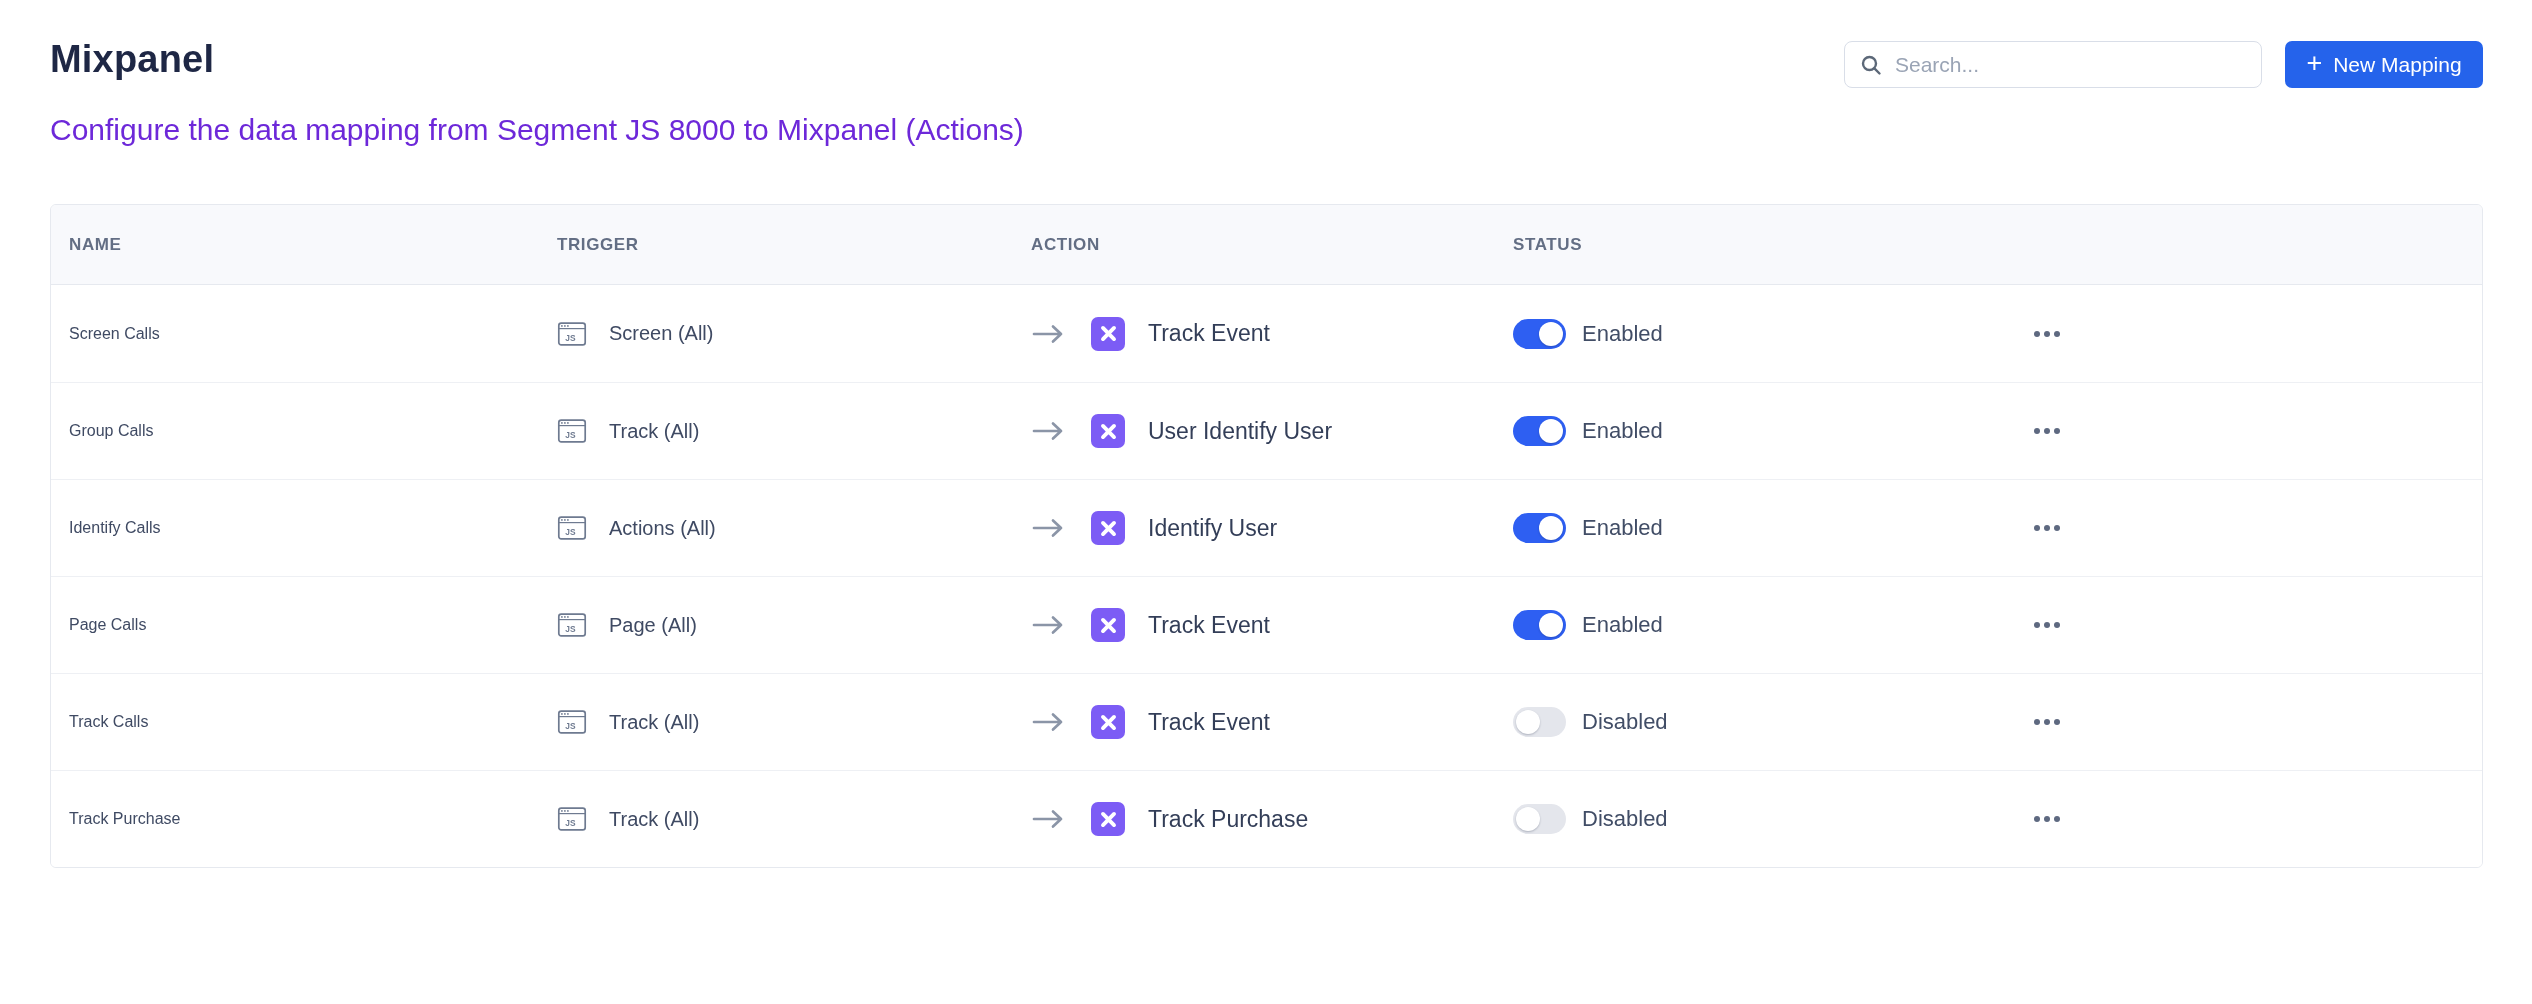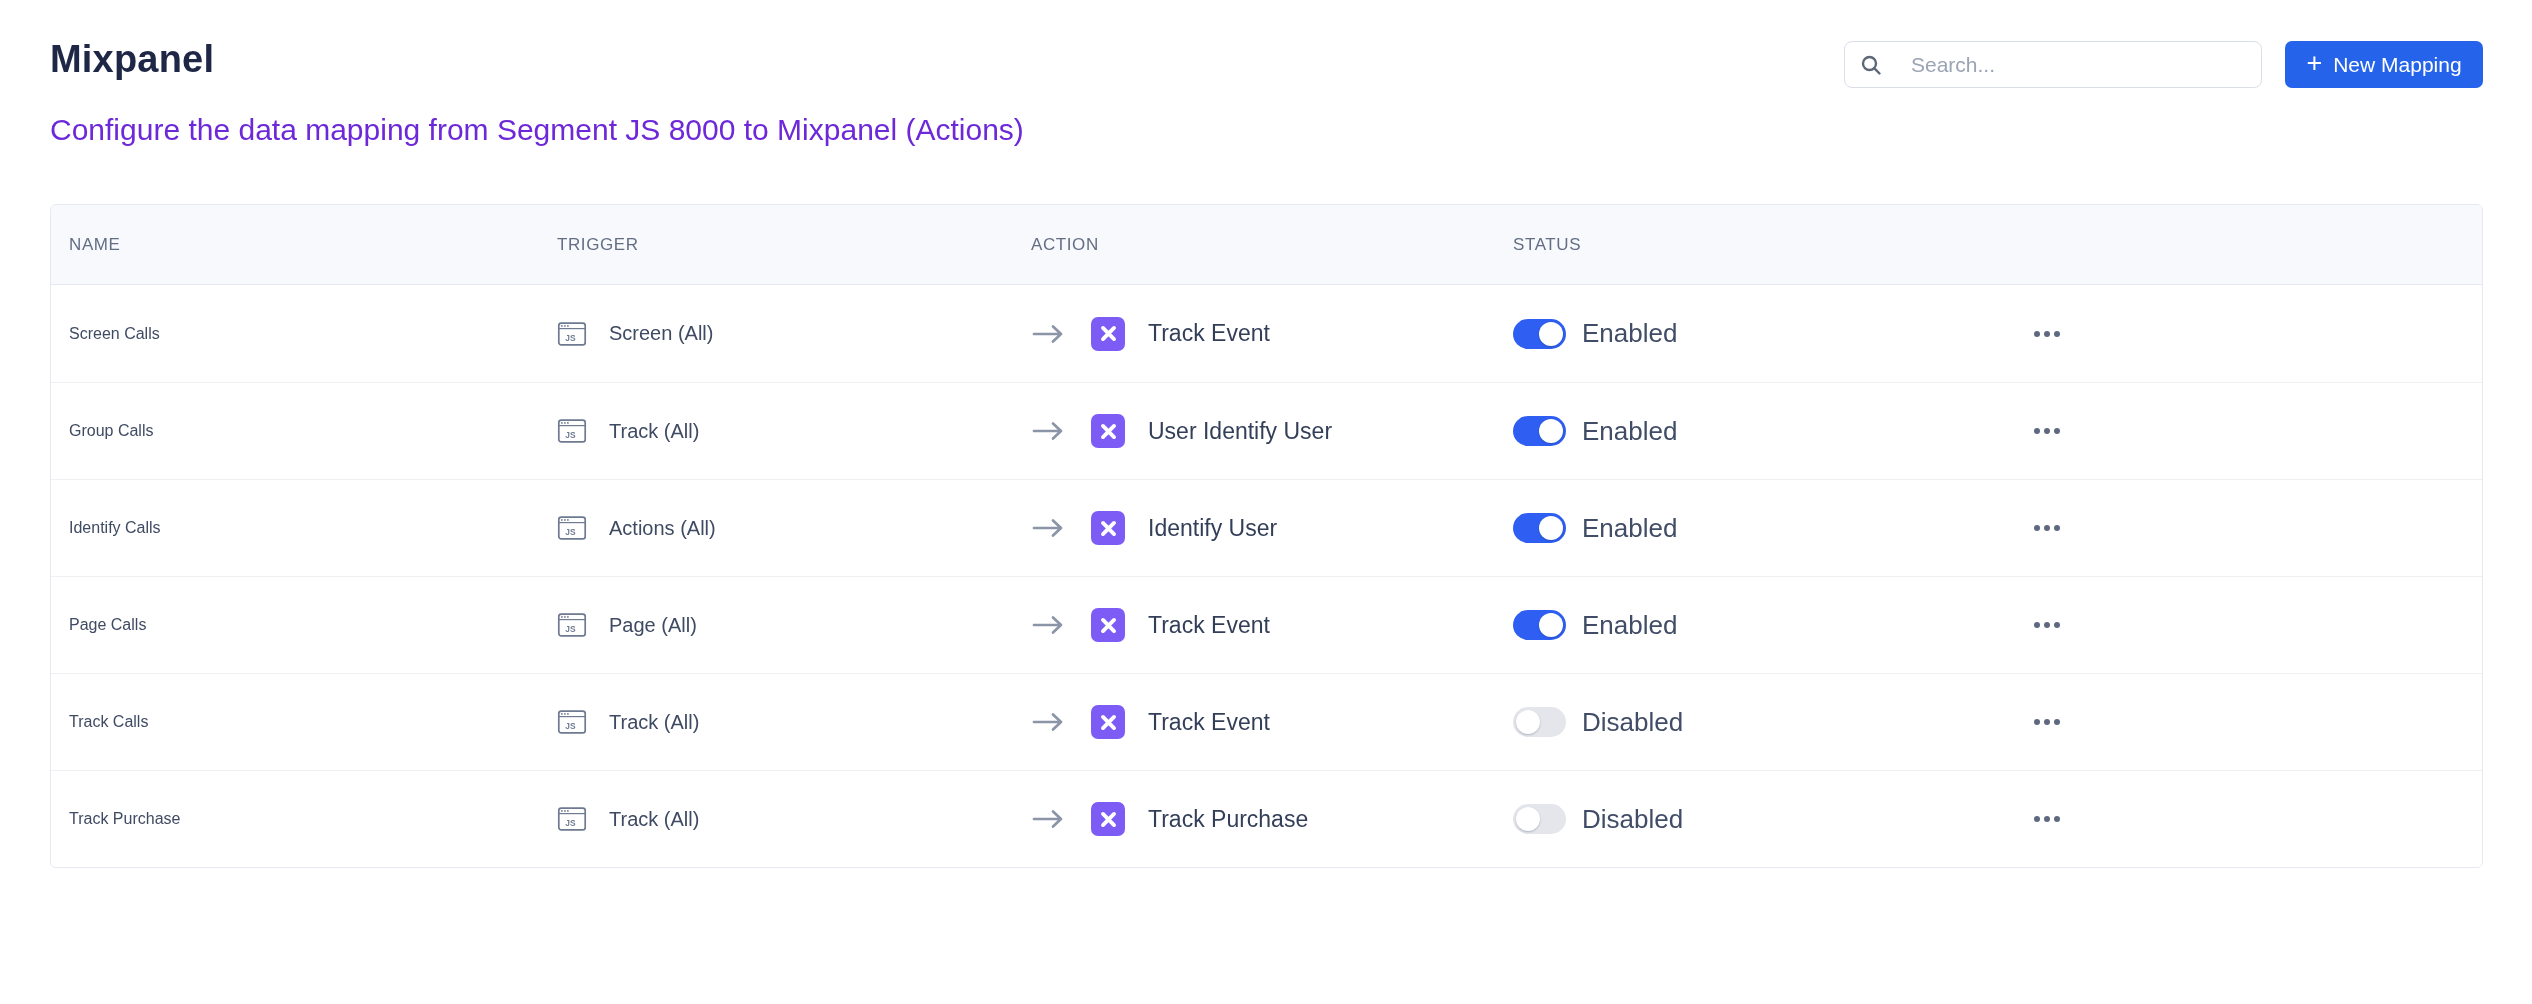--- a/index.html
+++ b/index.html
@@ -22,21 +22,21 @@
     font-size: 30px; font-weight: 400; color: #6d28d9;
   }
 
   
   .search-box {
     position: absolute; left: 1844px; top: 41px;
     width: 418px; height: 47px;
     border: 1px solid #d9dee8; border-radius: 8px;
     background: #ffffff;
     display: flex; align-items: center;
-    padding: 0 14px; gap: 28px;
+    padding: 0 14px; gap: 12px;
   }
   .search-box svg { flex: 0 0 auto; }
   .search-input {
     border: none; outline: none; flex: 1; height: 100%;
     font-size: 21px; color: #3e4961; background: transparent;
     font-family: "Liberation Sans", sans-serif;
   }
   .search-input::placeholder { color: #9aa4b5; }
 
   .new-mapping-btn {
@@ -61,21 +61,21 @@
   .thead {
     height: 80px;
     background: #f8f9fc;
     border-bottom: 1px solid #e6e9ef;
     display: grid;
     grid-template-columns: 488px 474px 482px 475px 1fr;
     align-items: center;
     padding: 0 18px;
   }
   .hcell {
-    font-size: 17px; font-weight: 400; color: #636e84;
+    font-size: 17px; font-weight: 700; color: #636e84;
     letter-spacing: 0.6px; text-transform: uppercase;
   }
   .trow {
     height: 97px;
     display: grid;
     grid-template-columns: 488px 474px 482px 475px 1fr;
     align-items: center;
     padding: 0 18px;
     background: #ffffff;
   }
@@ -108,21 +108,21 @@
   .toggle .knob {
     position: absolute; top: 3px;
     width: 24px; height: 24px; border-radius: 50%;
     background: #ffffff;
     box-shadow: 0 1px 2px rgba(20,30,60,0.25);
   }
   .trow.on  .toggle { background: #2e5ff2; }
   .trow.on  .toggle .knob { left: 26px; }
   .trow.off .toggle { background: #e4e6ec; }
   .trow.off .toggle .knob { left: 3px; }
-  .status-text { font-size: 26px; color: #414d66; }
+  .status-text { font-size: 22px; color: #414d66; }
 
   .c-menu { padding-left: 38px; }
   .ellipsis {
     border: none; background: transparent; cursor: pointer;
     display: inline-flex; gap: 4px; align-items: center; padding: 8px;
   }
   .ellipsis i {
     width: 6px; height: 6px; border-radius: 50%;
     background: #5e6980; display: inline-block;
   }

